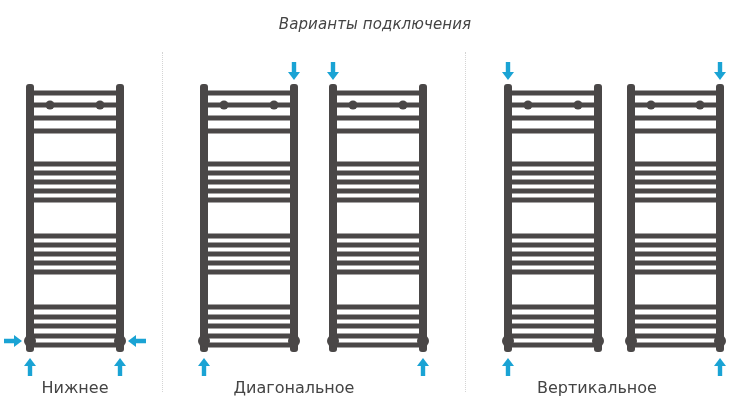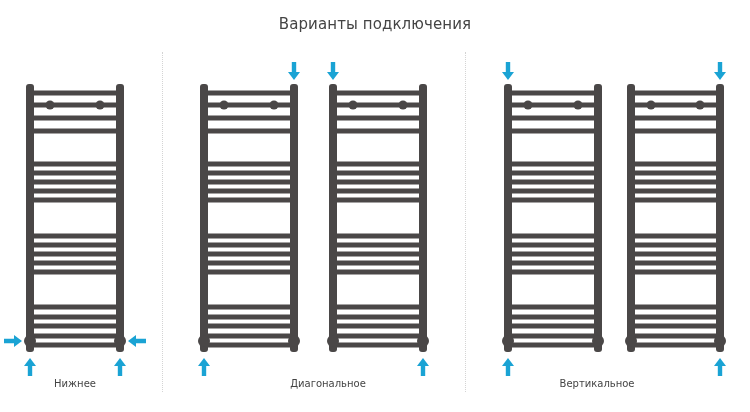--- a/index.html
+++ b/index.html
@@ -1,22 +1,22 @@
 <!DOCTYPE html>
 <html><head>
   <meta charset="utf-8">
   <style>
     html, body { margin: 0; padding: 0; background: #ffffff; }
     body { width: 750px; height: 412px; position: relative; overflow: hidden;
            font-family: "DejaVu Sans", "Liberation Sans", sans-serif; }
     .title { position: absolute; top: 15px; left: 0; width: 750px; text-align: center;
-             font-size: 15px; color: #444444; letter-spacing: 0.1px; }
+             font-size: 15px; color: #444444; letter-spacing: 0.1px; font-style: italic; }
     .divider { position: absolute; top: 52px; height: 340px; width: 0;
                border-left: 1px dotted #d4d4d4; }
-    .caption { position: absolute; top: 378px; font-size: 10px; color: #444444;
+    .caption { position: absolute; top: 378px; font-size: 16px; color: #444444;
                text-align: center; transform: translateX(-50%); white-space: nowrap; }
     svg.canvas { position: absolute; left: 0; top: 0; }
   </style>
 </head>
 <body>
 
 <div class="title">Варианты подключения</div>
 
 <div class="divider" style="left:162px"></div>
 <div class="divider" style="left:465px"></div>
@@ -165,14 +165,14 @@
       <rect x="627" y="84" width="8" height="268" rx="3" fill="#4a4747"></rect>
       <circle cx="631" cy="341" r="6" fill="#4a4747"></circle>
       <rect x="716" y="84" width="8" height="268" rx="3" fill="#4a4747"></rect>
       <circle cx="720" cy="341" r="6" fill="#4a4747"></circle>
     </g>
     <polygon points="717.8,62 722.2,62 722.2,72 726,72 720,80 714,72 717.8,72" fill="#1aa3d4"></polygon>
     <polygon points="717.8,376 722.2,376 722.2,366 726,366 720,358 714,366 717.8,366" fill="#1aa3d4"></polygon>
   </svg>
 
 <div class="caption" style="left:75px">Нижнее</div>
-<div class="caption" style="left:328px">Диагональное</div>
+<div class="caption" style="left:294px">Диагональное</div>
 <div class="caption" style="left:597px">Вертикальное</div>
 
 </body></html>

